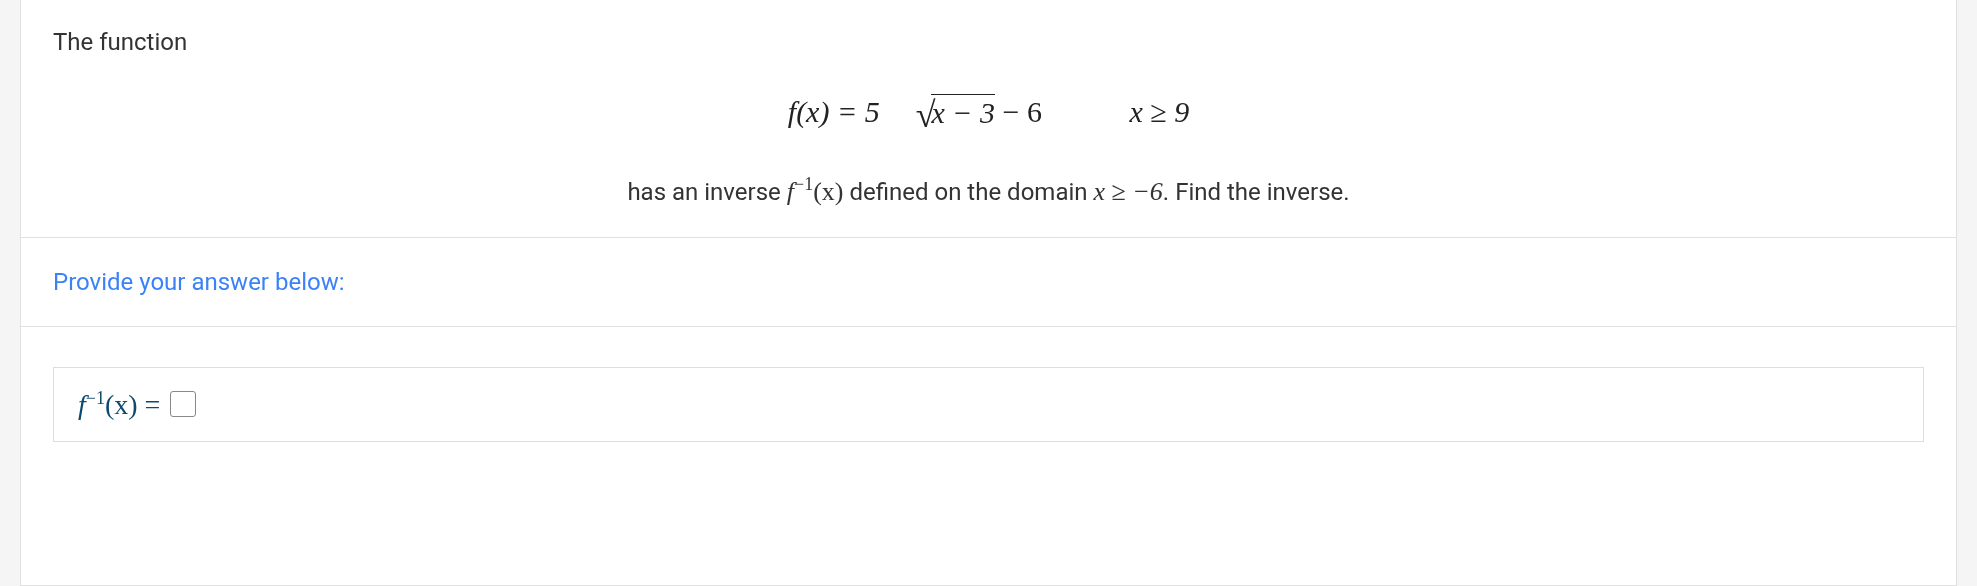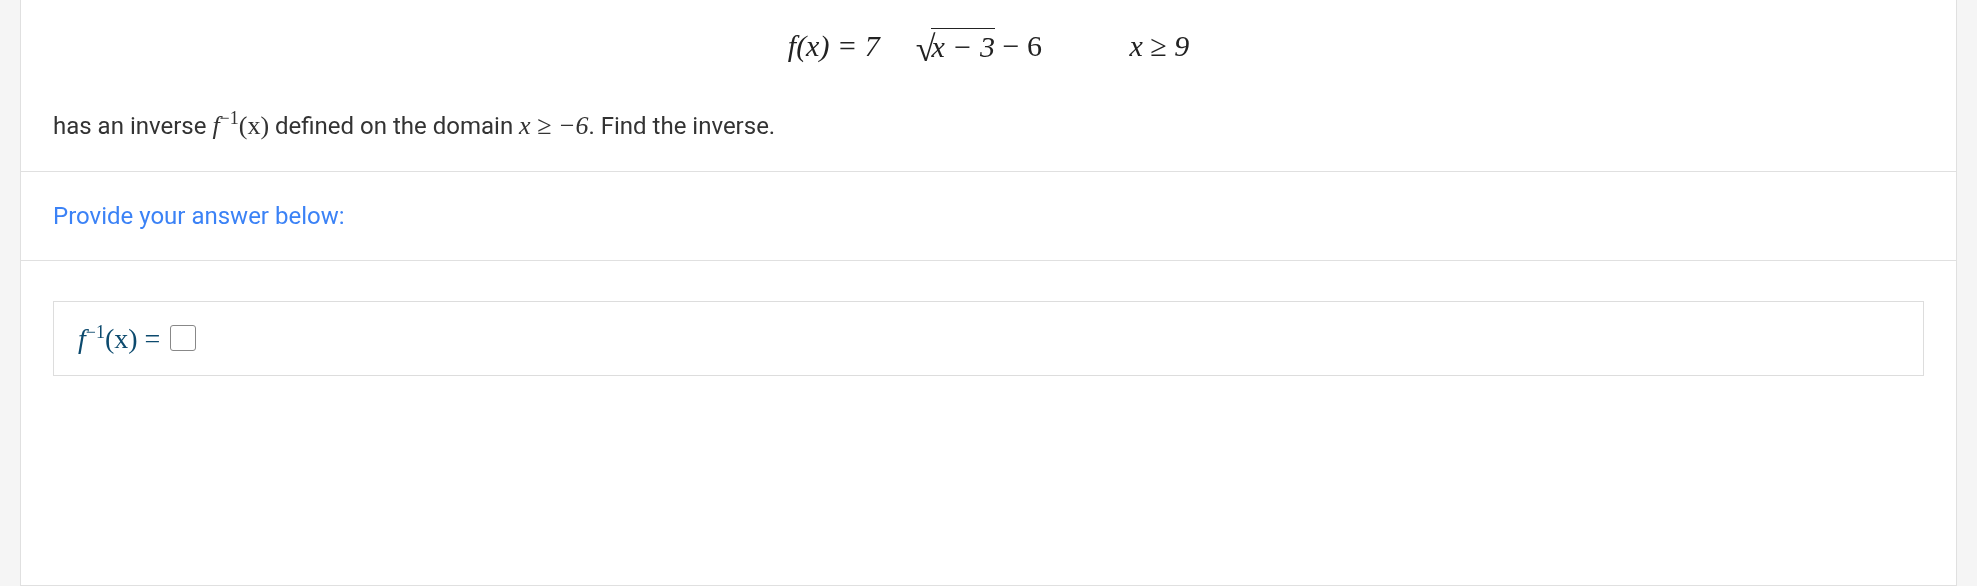--- a/index.html
+++ b/index.html
@@ -58,20 +58,21 @@
   }
   .sqrt-content {
     border-top: 1.5px solid #222;
     padding-top: 1px;
     display: inline-block;
     margin-left: -4px;
   }
   .inverse-line {
     font-size: 24px;
     color: #333;
+    text-align: center;
   }
   .f-inverse {
     font-family: "Times New Roman", Times, serif;
     font-style: italic;
     font-size: 26px;
   }
   .superscript {
     font-size: 18px;
     vertical-align: super;
     font-style: normal;
@@ -121,24 +122,25 @@
     vertical-align: middle;
     margin-left: 6px;
   }
 </style>
 </head>
 <body>
 
 <div class="container">
 
   <div class="question-section">
+    <div class="intro-text">The function</div>
 
     <div class="equation-row">
       <span class="equation-main">
-        <span class="math-italic">f(x) = 7</span><span class="sqrt-wrapper"><span class="sqrt-sign">√</span><span class="sqrt-content math-italic">x − 3</span></span><span> − 6</span>
+        <span class="math-italic">f(x) = 5</span><span class="sqrt-wrapper"><span class="sqrt-sign">√</span><span class="sqrt-content math-italic">x − 3</span></span><span> − 6</span>
       </span>
       <span class="equation-domain math-italic">x ≥ 9</span>
     </div>
 
     <div class="inverse-line">
       <span>has an inverse </span><span class="f-inverse"><span>f</span><span class="superscript">−1</span><span style="font-style:normal;">(x)</span></span><span> defined on the domain </span><span class="math-inline"><span class="math-italic">x ≥ −6</span></span><span>. Find the inverse.</span>
     </div>
   </div>
 
   <div class="answer-prompt-section">

